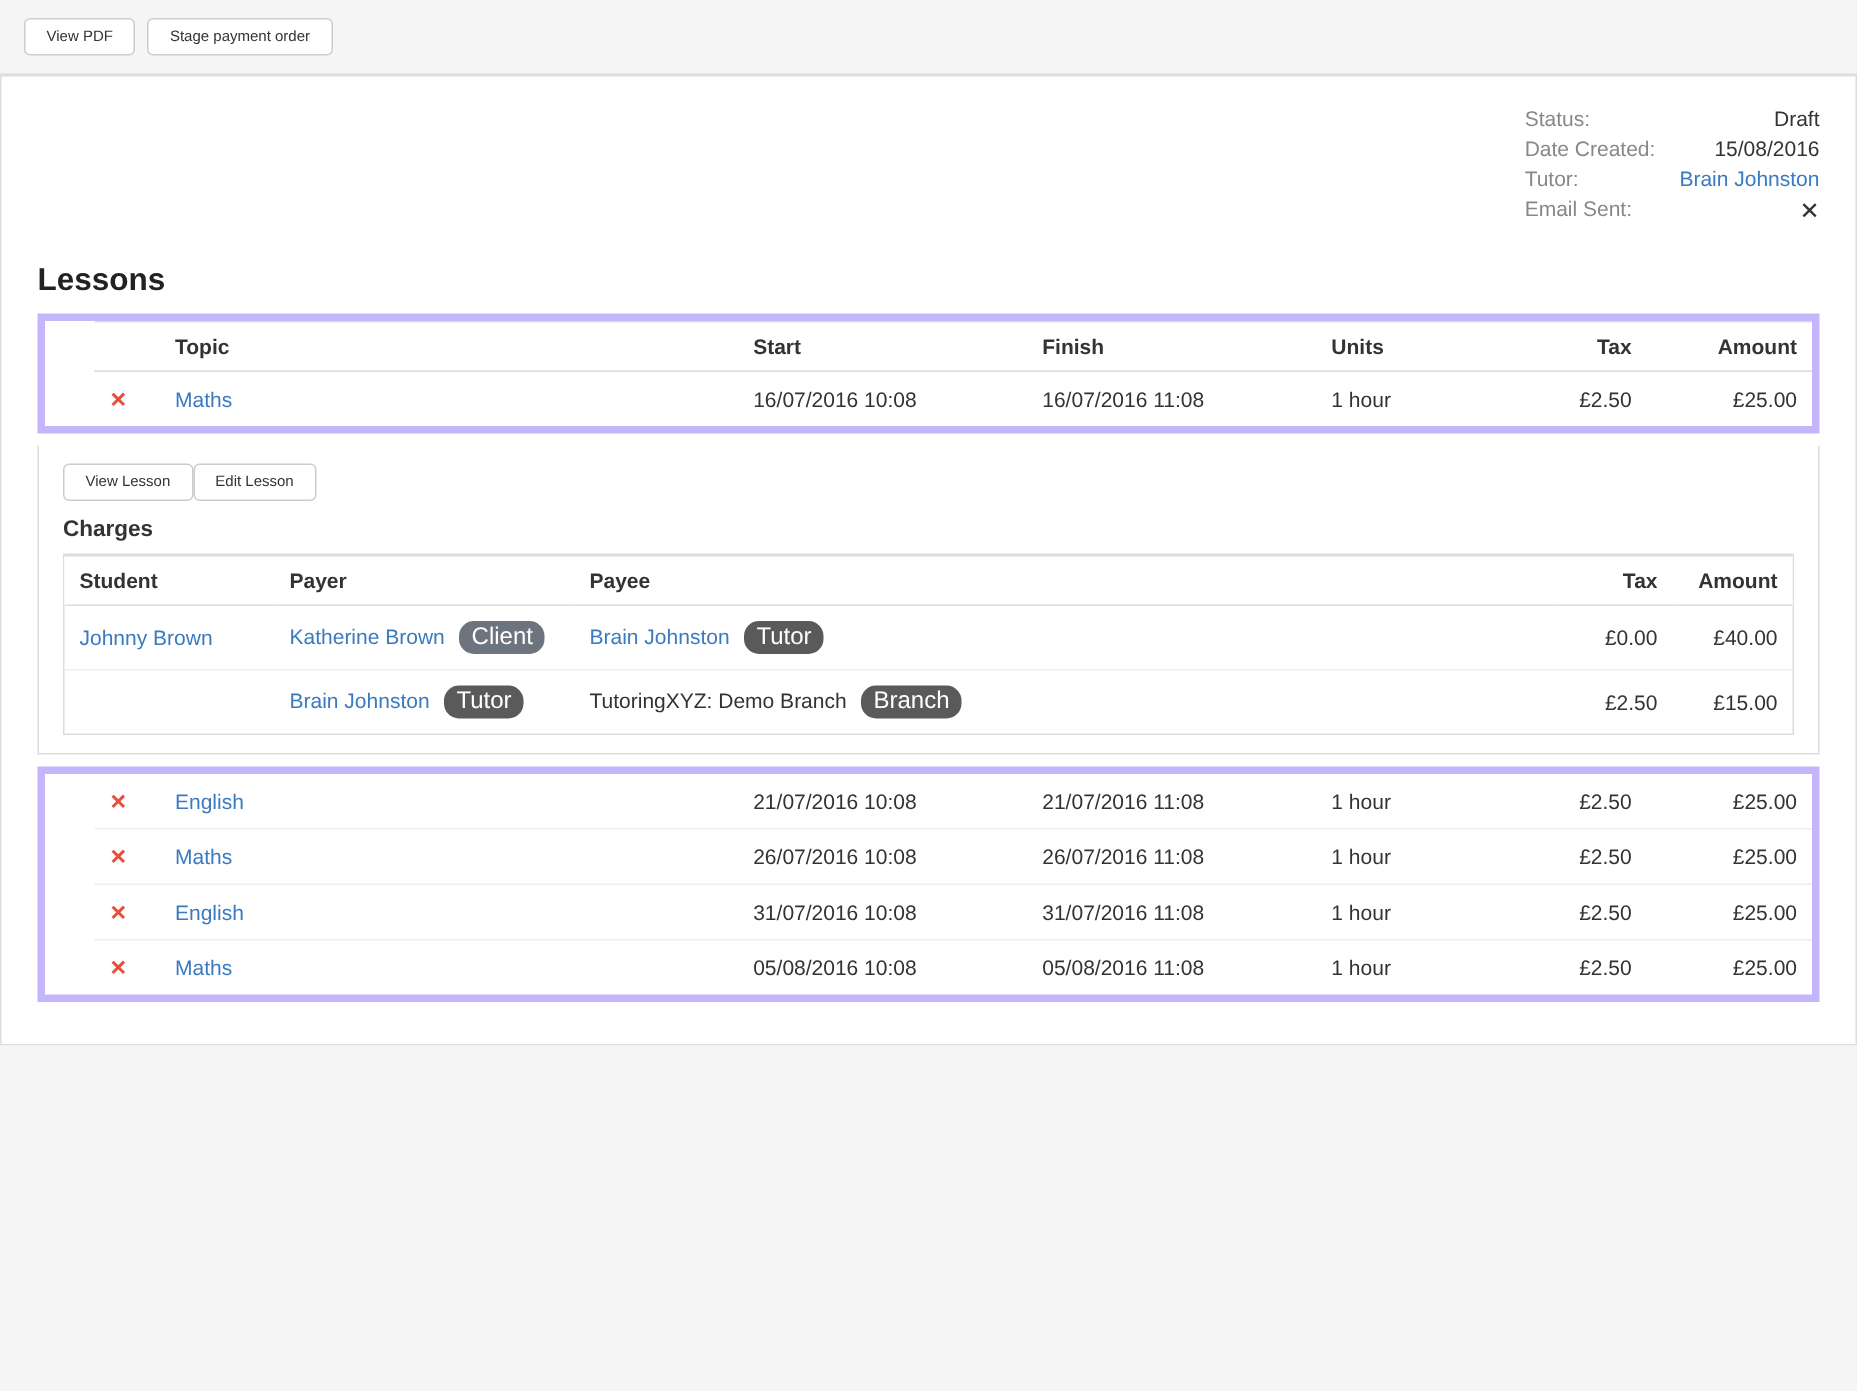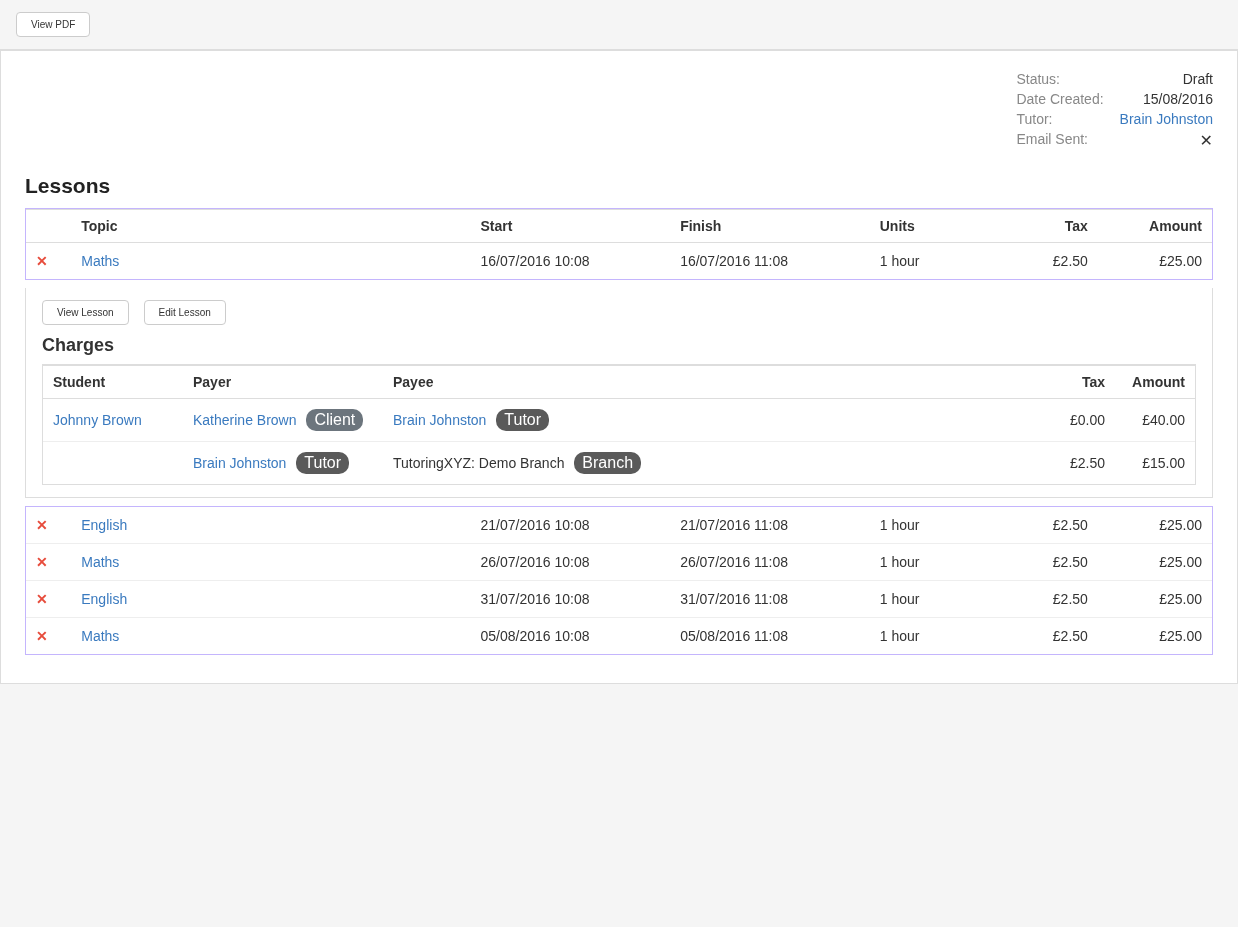--- a/index.html
+++ b/index.html
@@ -85,37 +85,38 @@
     }
     td {
       padding: 10px 10px;
       border-bottom: 1px solid #eee;
       vertical-align: middle;
     }
     .lesson-row td {
       border-bottom: none;
     }
     .lesson-table-wrapper {
-      border: 1px solid #c4b5fd;
+      border: 5px solid #c4b5fd;
       margin-bottom: 8px;
+      padding-left: 33px;
     }
     .expanded-row {
       border: 1px solid #ddd;
       border-top: none;
       padding: 12px 16px;
       background: #fff;
       margin-bottom: 8px;
     }
     .expanded-row .row-actions {
       display: flex;
-      gap: 15px;
+      gap: 0;
       margin-bottom: 10px;
     }
     .charges-title {
-      font-size: 18px;
+      font-size: 15px;
       font-weight: bold;
       margin-bottom: 8px;
     }
     .charges-table-wrapper {
       border: 1px solid #ddd;
     }
     .remove-btn {
       color: #e74c3c;
       font-weight: bold;
       cursor: pointer;
@@ -159,20 +160,21 @@
     .charges-col-payee { width: auto; }
     .charges-col-tax { width: 80px; text-align: right; }
     .charges-col-amount { width: 80px; text-align: right; }
     th.right, td.right { text-align: right; }
   </style>
 </head>
 <body>
 
 <div class="top-bar">
   <button class="btn">View PDF</button>
+  <button class="btn">Stage payment order</button>
 </div>
 
 <div class="main-content">
 
   <div class="status-block">
     <div class="status-table">
       <span class="status-label">Status:</span>
       <span class="status-value">Draft</span>
 
       <span class="status-label">Date Created:</span>

